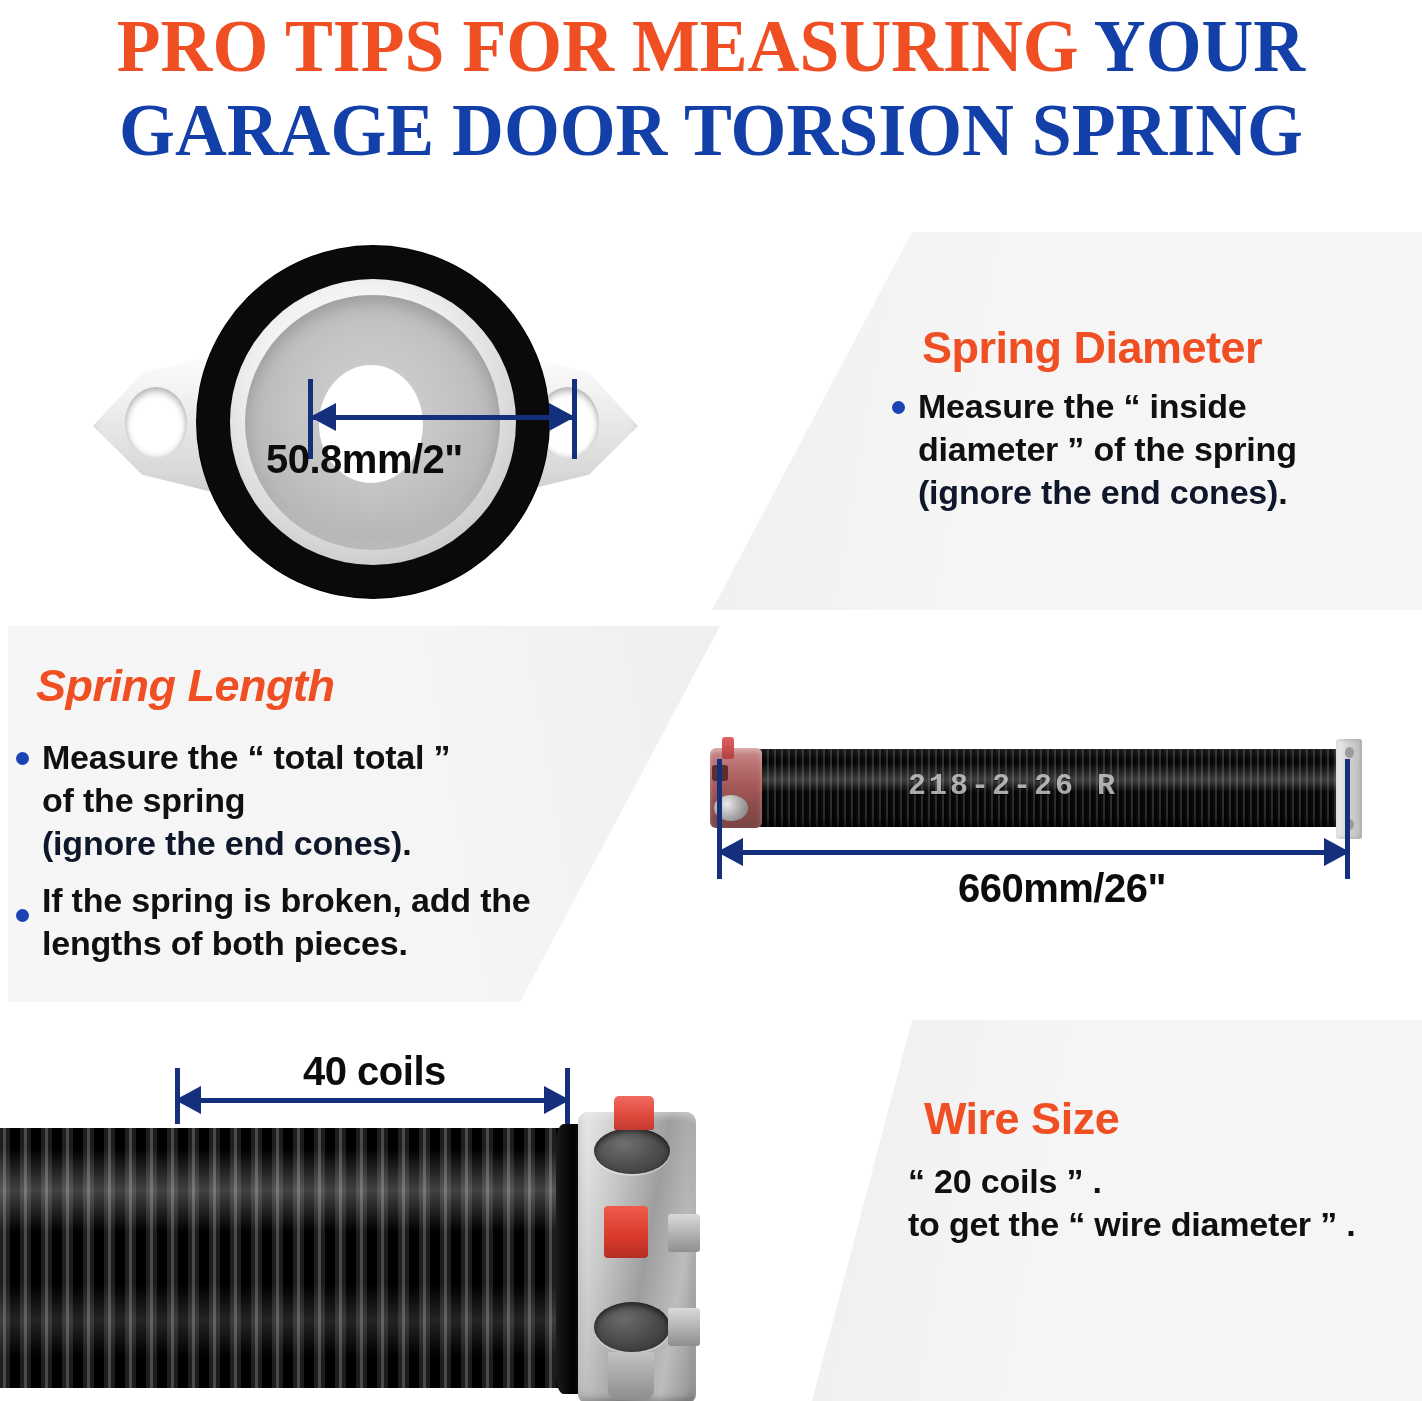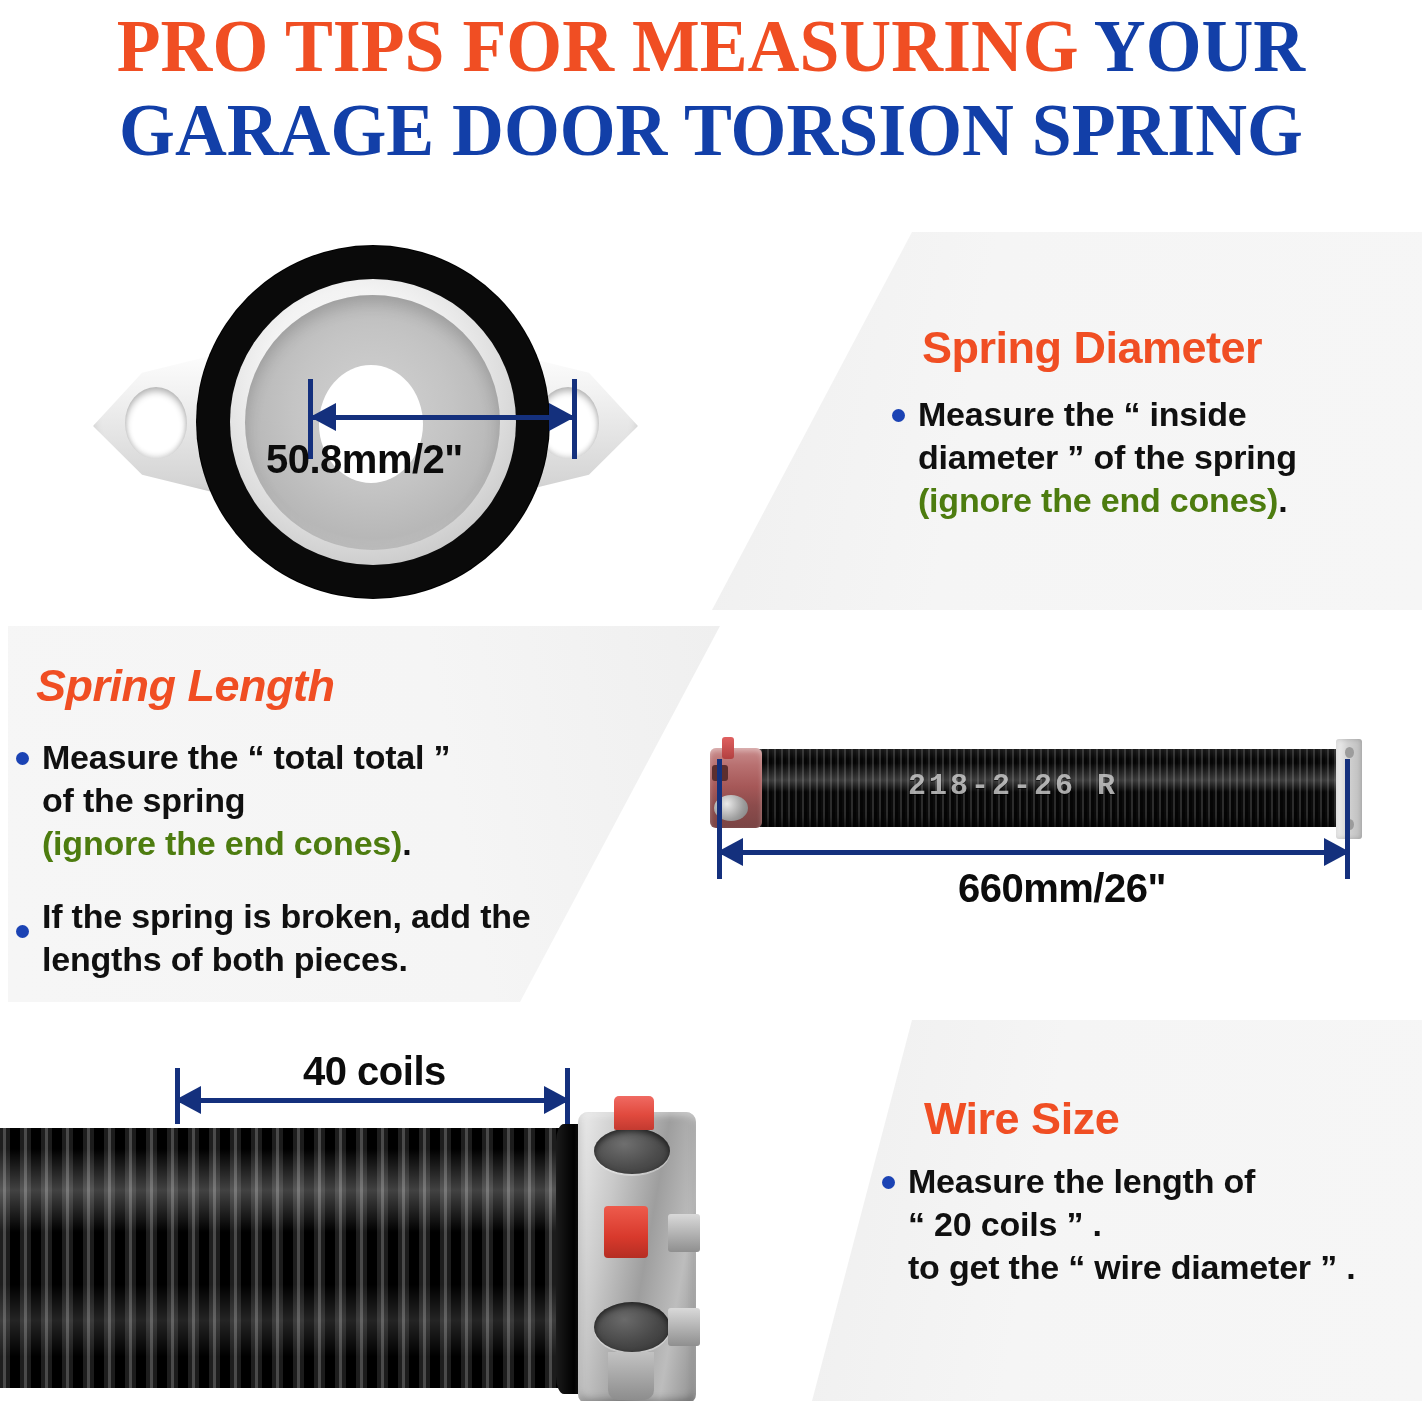--- a/index.html
+++ b/index.html
@@ -69,21 +69,21 @@
     line-height:43px;
     font-weight:bold;
     color:#101010;
     letter-spacing:-0.2px;
   }
   .bullet-row .dot{
     position:absolute;left:2px;top:16px;
     width:13px;height:13px;border-radius:50%;
     background:#1B43B4;
   }
-  .hl-orange{color:#4d7c0f;}
+  .hl-orange{color:#0f172a;}
 
   
   .dimarrow{position:absolute;}
   .dimarrow .bar{
     position:absolute;left:0;top:50%;height:5px;margin-top:-2px;
     background:#14307D;width:100%;
   }
   .dimarrow .cap{
     position:absolute;top:50%;width:0;height:0;margin-top:-14px;
     border-top:14px solid transparent;border-bottom:14px solid transparent;
@@ -276,21 +276,21 @@
 
 <div id="title-block">
   <div class="title-line" id="title-line-1"><span class="t-orange">PRO TIPS FOR MEASURING</span><span class="t-blue"> YOUR</span></div>
   <div class="title-line" id="title-line-2"><span class="t-blue">GARAGE DOOR TORSION SPRING</span></div>
 </div>
 
 <div class="panel" id="panel-inside-diameter"></div>
 
 <div class="sec-title" style="left:922px;top:324px;">Spring Diameter</div>
 
-<div class="bullets" style="left:890px;top:385px;width:500px;margin-top:8px;">
+<div class="bullets" style="left:890px;top:385px;width:500px;">
   <div class="bullet-row">
     <span class="dot"></span>
     <span>Measure the “ inside</span>
   </div>
   <div class="bullet-row">
     <span>diameter ” of the spring</span>
   </div>
   <div class="bullet-row">
     <span class="hl-orange">(ignore the end cones)</span><span>.</span>
   </div>
@@ -325,21 +325,21 @@
   <div class="bullet-row">
     <span class="dot"></span>
     <span>Measure the “ total total ”</span>
   </div>
   <div class="bullet-row">
     <span>of the spring</span>
   </div>
   <div class="bullet-row">
     <span class="hl-orange">(ignore the end cones)</span><span>.</span>
   </div>
-  <div class="bullet-row" style="margin-top:30px;">
+  <div class="bullet-row" style="margin-top:14px;">
     <span class="dot" style="top:30px;"></span>
     <span>If the spring is broken, add the</span>
   </div>
   <div class="bullet-row">
     <span>lengths of both pieces.</span>
   </div>
 </div>
 
 <div id="img-full-spring">
   <div id="fs-body"></div>
@@ -360,24 +360,20 @@
     <div class="cap r"></div>
   </div>
   <div class="dimlabel" id="label-spring-length">660mm/26"</div>
 </div>
 
 <div class="panel" id="panel-wire-size"></div>
 
 <div class="sec-title" style="left:908px;top:1095px;margin-left:16px;">Wire Size</div>
 
 <div class="bullets" style="left:880px;top:1160px;width:540px;">
-  <div class="bullet-row">
-    <span class="dot"></span>
-    <span>Measure the length of</span>
-  </div>
   <div class="bullet-row">
     <span>“ 20 coils ” .</span>
   </div>
   <div class="bullet-row">
     <span>to get the “ wire diameter  ” .</span>
   </div>
 </div>
 
 <div id="img-coil-closeup">
   <div id="cc-body"></div>

